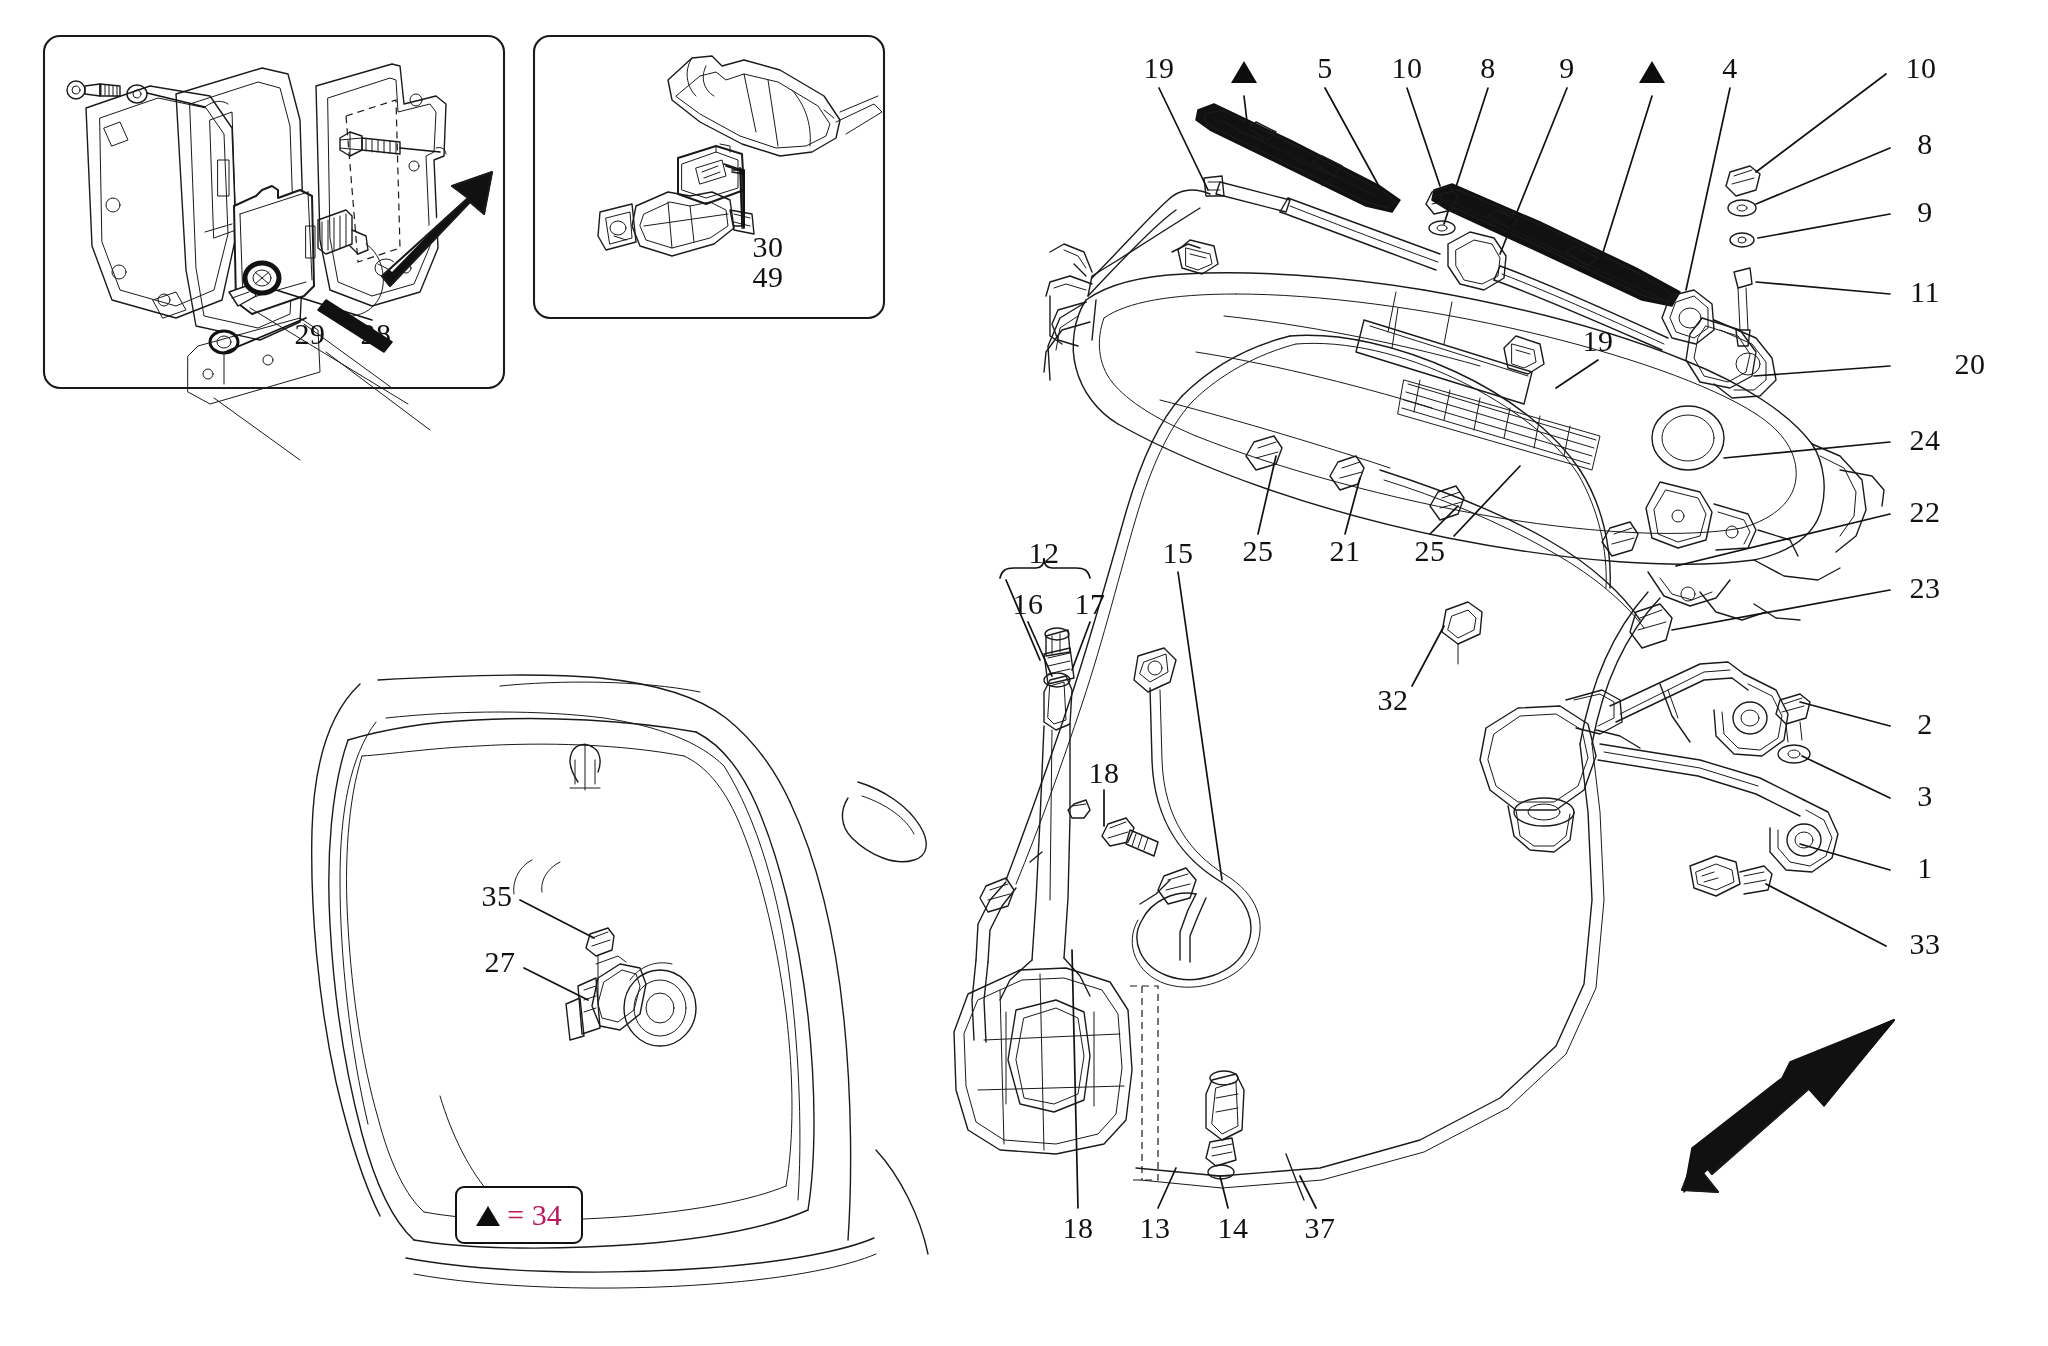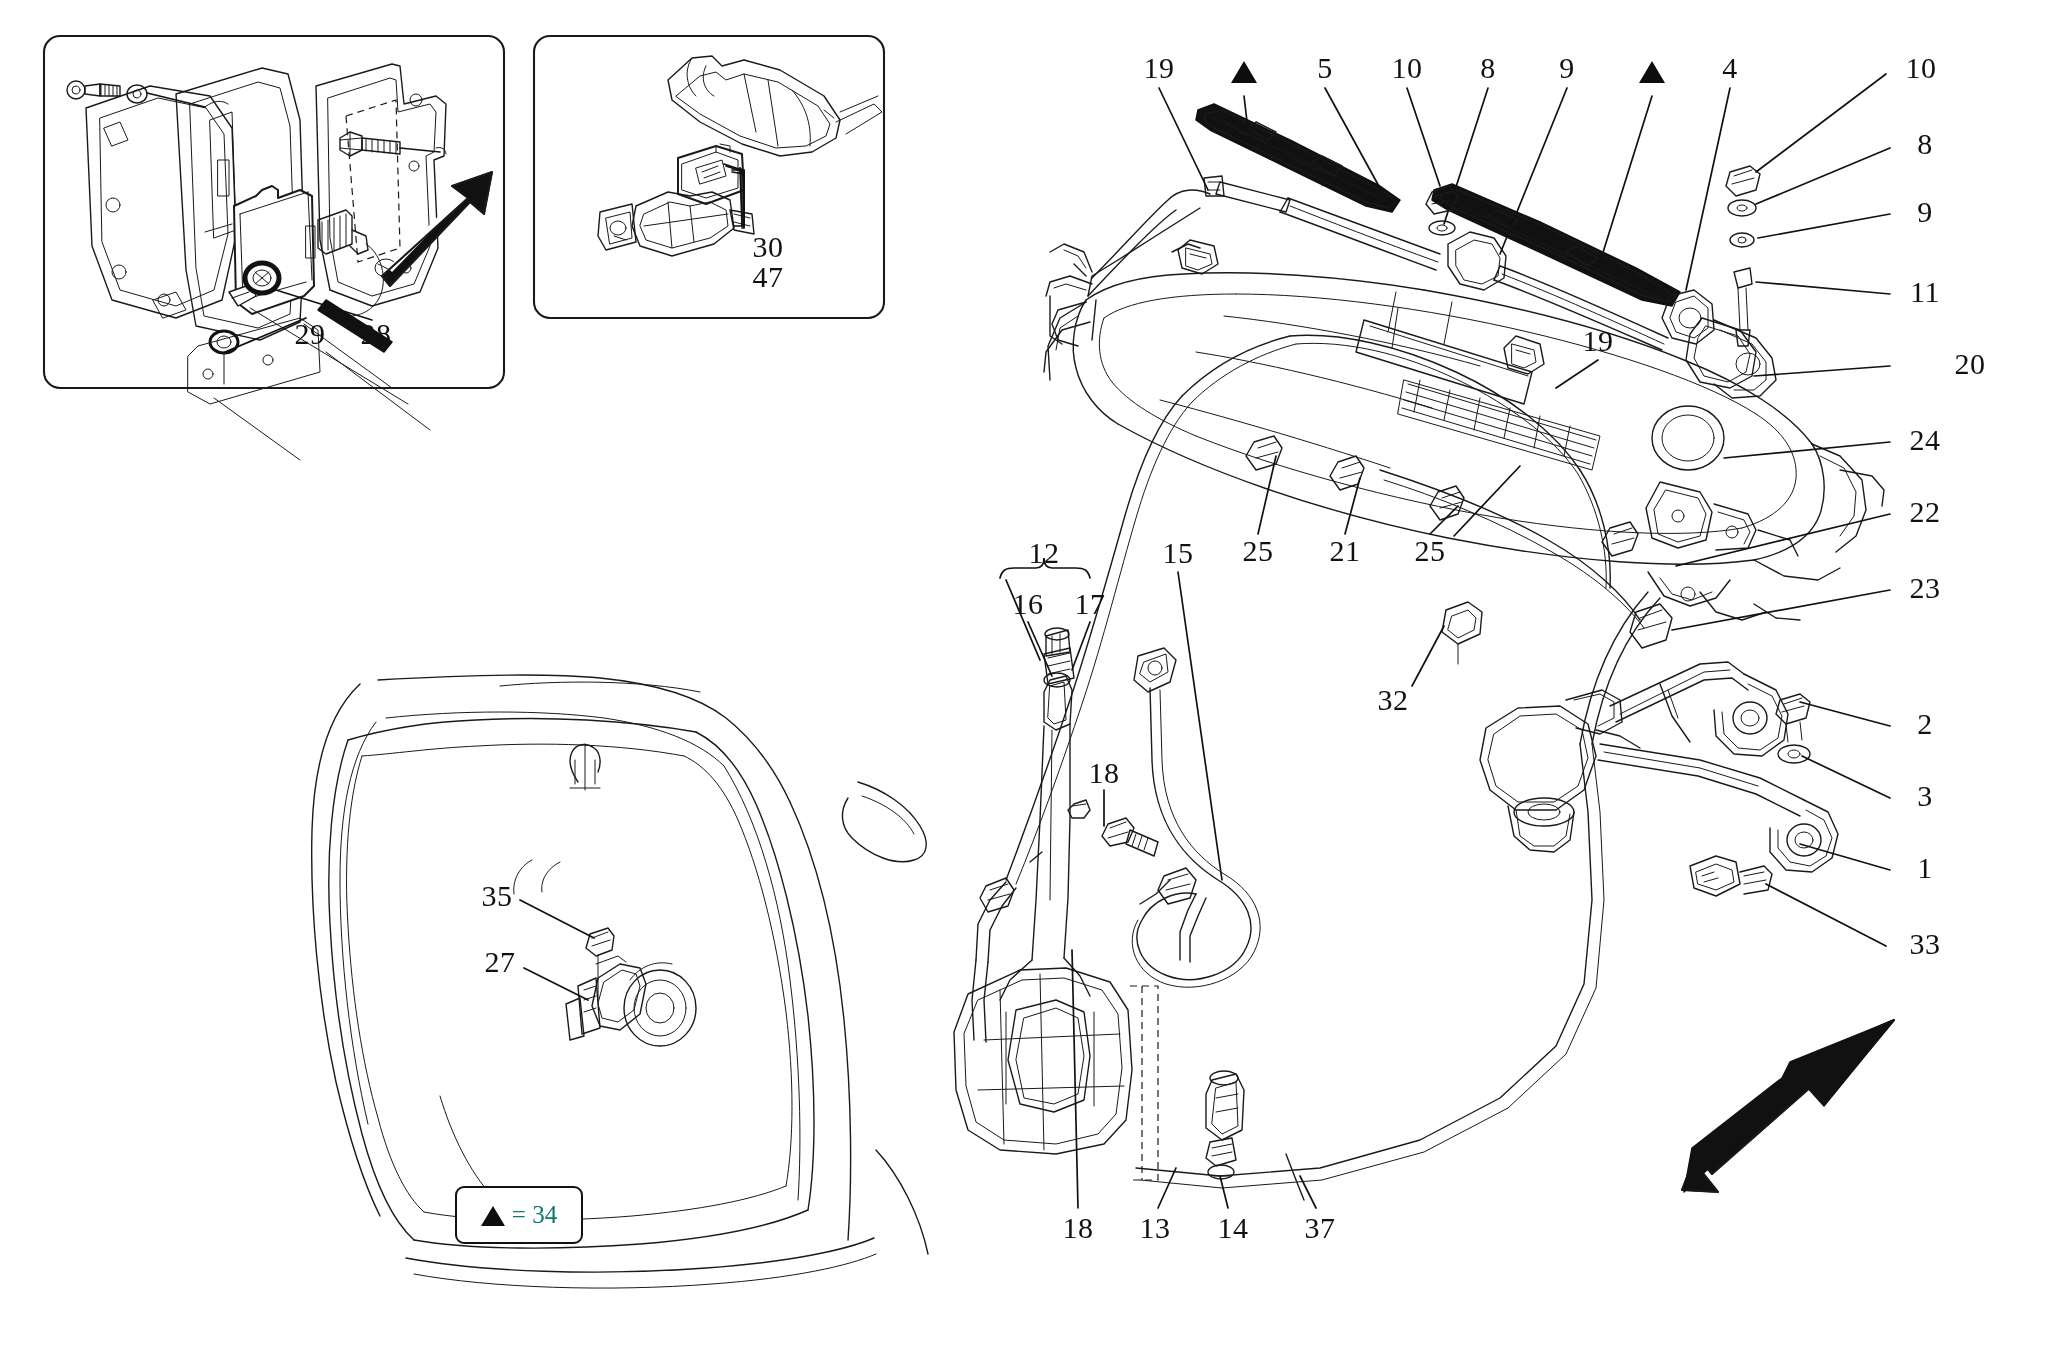--- a/index.html
+++ b/index.html
@@ -46,22 +46,22 @@
   }
   .legend-box .ltri{
     width:0;height:0;
     border-left:12px solid transparent;
     border-right:12px solid transparent;
     border-bottom:20px solid #0d0d0d;
     position:relative; top:1px;
   }
   .legend-box .ltxt{
     font-family:"Liberation Serif", serif;
-    font-size:25px;
-    color:#0f766e;
+    font-size:30px;
+    color:#be185d;
   }
 </style>
 </head>
 <body>
 
 <div id="stage">
 
   <svg id="art" viewBox="0 0 2048 1346" xmlns="http://www.w3.org/2000/svg">
     <defs>
       <style>
@@ -668,21 +668,21 @@
       <div class="lbl" style="left: 1104px; top: 773px;">18</div>
       <div class="lbl" style="left: 1078px; top: 1228px;">18</div>
       <div class="lbl" style="left: 1155px; top: 1228px;">13</div>
       <div class="lbl" style="left: 1233px; top: 1228px;">14</div>
       <div class="lbl" style="left: 1320px; top: 1228px;">37</div>
       <div class="lbl" style="left: 497px; top: 896px;">35</div>
       <div class="lbl" style="left: 500px; top: 962px;">27</div>
       <div class="lbl" style="left: 310px; top: 334px;">29</div>
       <div class="lbl" style="left: 376px; top: 334px;">28</div>
       <div class="lbl" style="left: 768px; top: 226px; margin-top: 21px;">30</div>
-      <div class="lbl" style="left: 768px; top: 277px;">47</div>
+      <div class="lbl" style="left: 768px; top: 277px;">49</div>
     </div>
 
   <div class="legend-box">
     <span class="ltri"></span>
     <span class="ltxt">= 34</span>
   </div>
 
 </div>
 
 </body></html>

